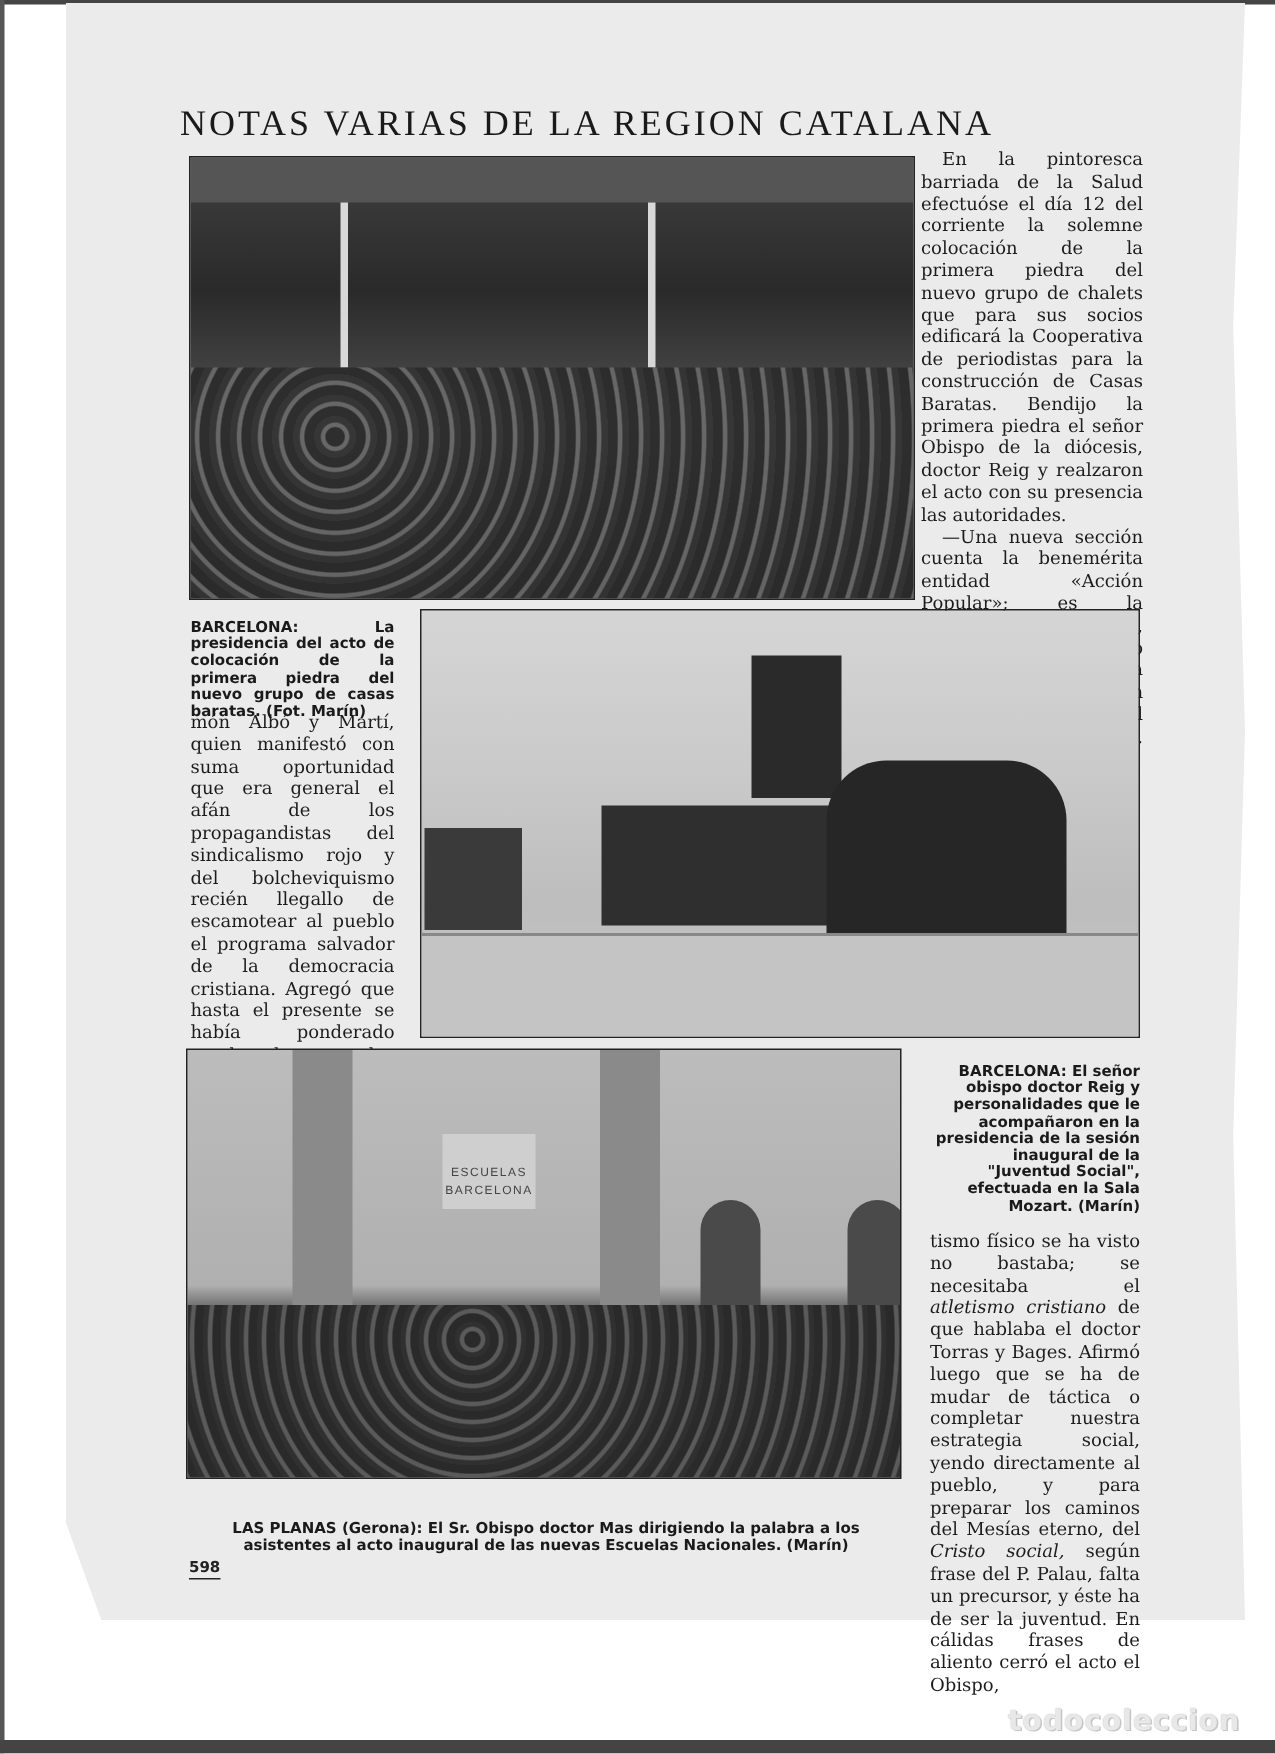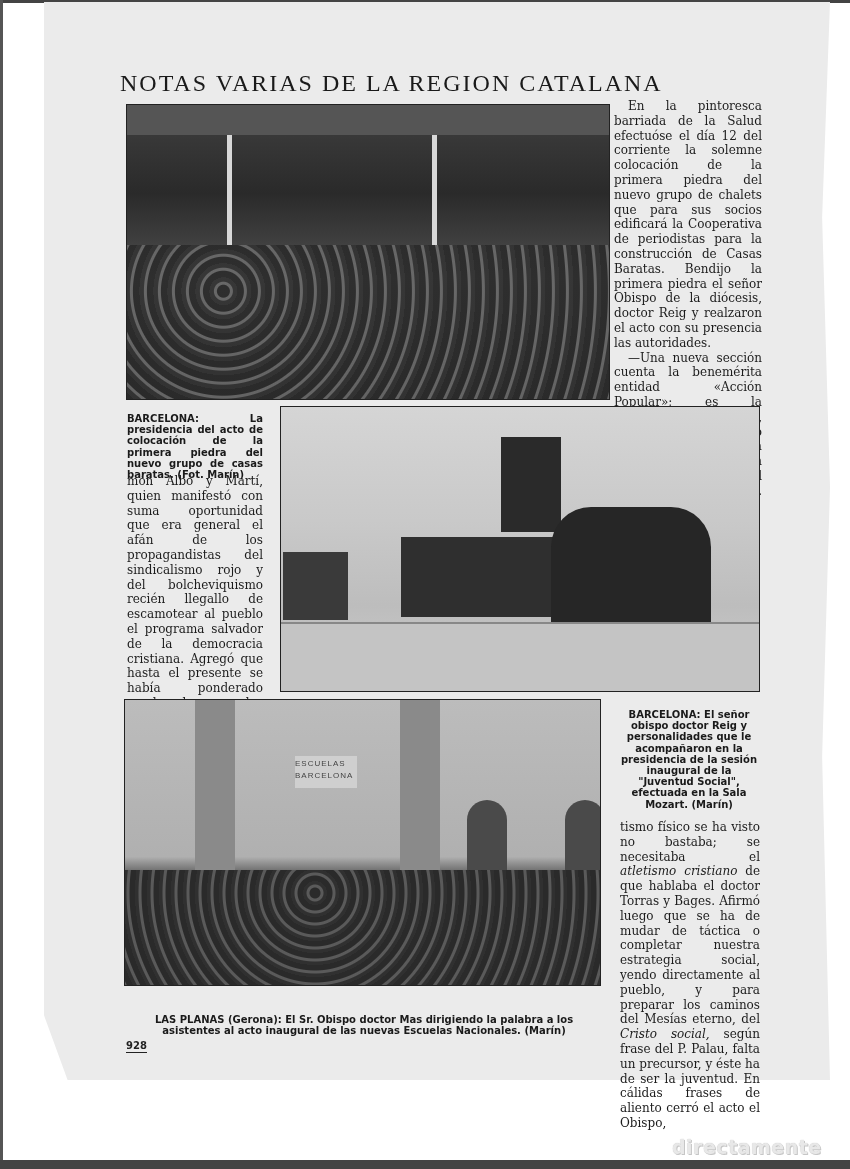--- a/index.html
+++ b/index.html
@@ -37,21 +37,21 @@
   }
   .photo2 .door { position:absolute; left:220px; top:30px; width:60px; height:95px; background:#2a2a2a; }
   .photo2 .table { position:absolute; left:120px; top:130px; width:200px; height:80px; background:#2f2f2f; }
   .photo2 .people { position:absolute; left:270px; top:100px; width:160px; height:130px; background:#262626; border-radius:40px 40px 0 0; }
   .photo2 .lectern { position:absolute; left:2px; top:145px; width:65px; height:68px; background:#3a3a3a; }
   .photo2 .stage { position:absolute; left:0; top:215px; width:100%; height:69px; background:#c4c4c4; border-top:2px solid #888; }
   .photo3 { left:124px; top:699px; width:475px; height:285px;
     background: linear-gradient(180deg, #bcbcbc 0%, #b0b0b0 55%, #555 62%, #2e2e2e 75%, #3a3a3a 100%);
   }
   .photo3 .sign { position:absolute; left:170px; top:56px; width:62px; height:30px; background:#cfcfcf;
-    font-family:"Liberation Sans", sans-serif; font-size:8px; color:#444; text-align:left; letter-spacing:1px; line-height:12px; padding-top:2px; }
+    font-family:"Liberation Sans", sans-serif; font-size:8px; color:#444; text-align:center; letter-spacing:1px; line-height:12px; padding-top:20px; }
   .photo3 .col { position:absolute; top:0; width:40px; height:200px; background:#8a8a8a; }
   .photo3 .window { position:absolute; width:40px; height:80px; background:#4a4a4a; border-radius:20px 20px 0 0; }
   .photo3 .crowd { position:absolute; left:0; top:170px; width:100%; height:115px;
     background: repeating-radial-gradient(circle at 40% 20%, #2a2a2a 0 5px, #5a5a5a 6px 8px, #303030 9px 12px); }
 
   .col-text {
     position:absolute; font-family:"DejaVu Serif", serif; font-size:12px; line-height:14.8px;
     color:#1c1c1c; text-align:justify;
   }
   .col-text p { margin:0; text-indent:14px; }
@@ -106,24 +106,24 @@
   <div class="col" style="left:275px"></div>
   <div class="window" style="left:342px; top:100px"></div>
   <div class="window" style="left:440px; top:100px"></div>
   <div class="sign">
     <div>ESCUELAS</div>
     <div>BARCELONA</div>
   </div>
   <div class="crowd"></div>
 </div>
 
-<div class="caption center" style="left:618px; top:709px; width:142px;">BARCELONA: El señor obispo doctor Reig y personalidades que le acompañaron en la presidencia de la sesión inaugural de la "Juventud Social", efectuada en la Sala Mozart. (Marín)</div>
+<div class="caption center" style="left:618px; top:709px; width:142px;text-align:right;">BARCELONA: El señor obispo doctor Reig y personalidades que le acompañaron en la presidencia de la sesión inaugural de la "Juventud Social", efectuada en la Sala Mozart. (Marín)</div>
 
 <div class="col-text" style="left:620px; top:820px; width:140px;">
   <p class="noindent"><span>tismo físico se ha visto no bastaba; se necesitaba el </span><i>atletismo cristiano</i><span> de que hablaba el doctor Torras y Bages. Afirmó luego que se ha de mudar de táctica o completar nuestra estrategia social, yendo directamente al pueblo, y para preparar los caminos del Mesías eterno, del </span><i>Cristo social,</i><span> según frase del P. Palau, falta un precursor, y éste ha de ser la juventud. En cálidas frases de aliento cerró el acto el Obispo,</span></p>
 </div>
 
 <div class="caption center" style="left:126px; top:998px; width:476px;margin-top:16px;">LAS PLANAS (Gerona): El Sr. Obispo doctor Mas dirigiendo la palabra a los asistentes al acto inaugural de las nuevas Escuelas Nacionales. (Marín)</div>
 
-<div class="page-num">928</div>
+<div class="page-num">598</div>
 
 <div class="bottom-bar"></div>
-<div class="watermark">directamente</div>
+<div class="watermark">todocoleccion</div>
 
 </body></html>

